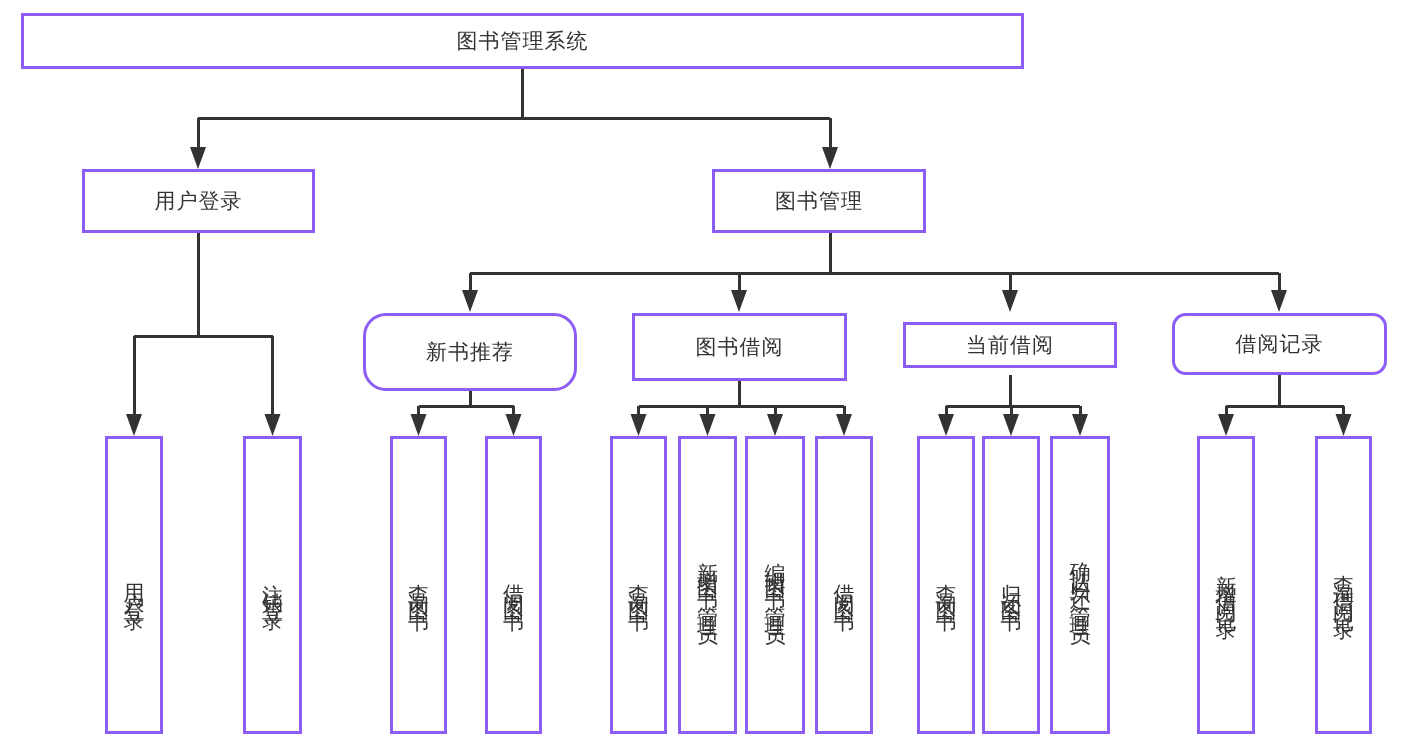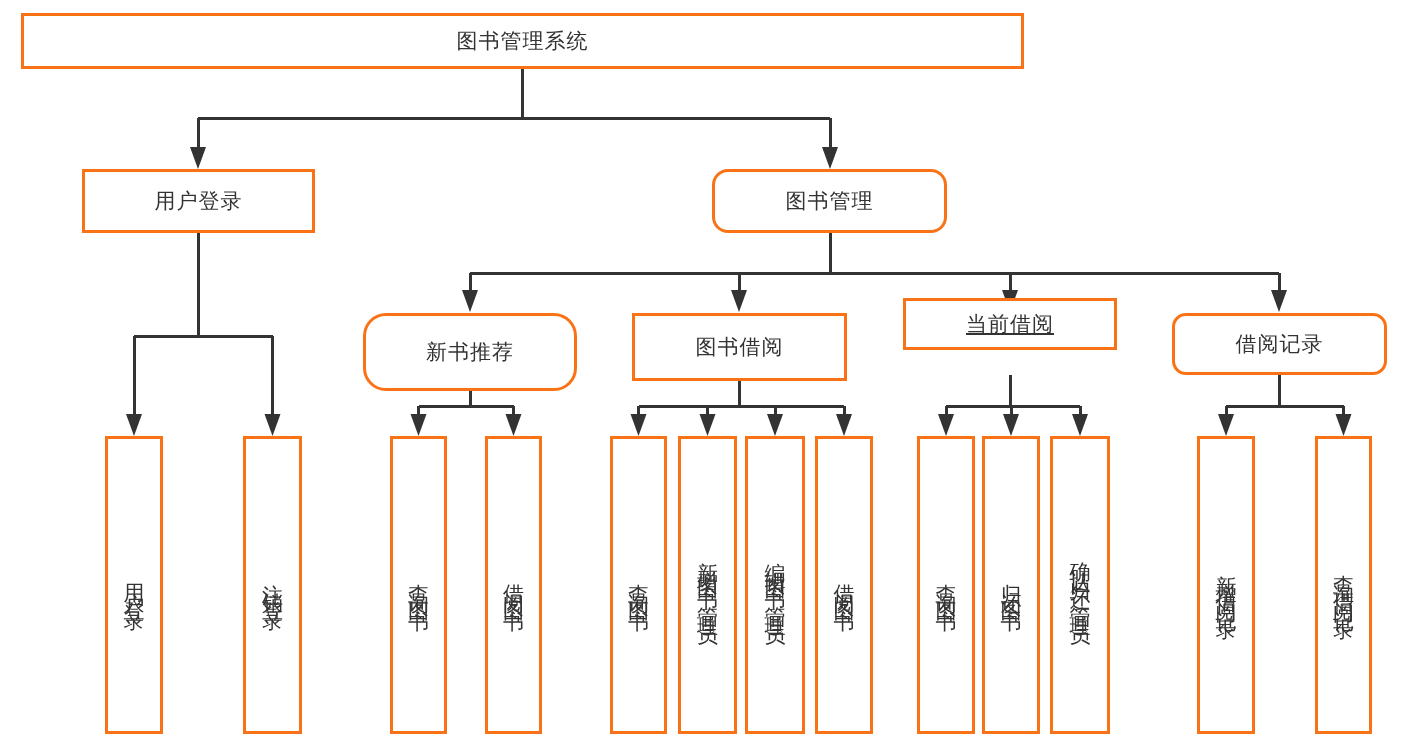--- a/index.html
+++ b/index.html
@@ -8,21 +8,21 @@
     width: 1405px;
     height: 747px;
     background: #ffffff;
     font-family: "Liberation Sans", sans-serif;
     overflow: hidden;
   }
   .wires { position: absolute; left: 0; top: 0; width: 1405px; height: 747px; }
   .node {
     position: absolute;
     box-sizing: border-box;
-    border: 3px solid #f97316;
+    border: 3px solid #8b5cf6;
     background: #ffffff;
     display: flex;
     align-items: center;
     justify-content: center;
     color: #333333;
     font-size: 21px;
     letter-spacing: 1px;
     white-space: nowrap;
   }
   .leaf { top: 436px; height: 298px; }
@@ -83,31 +83,31 @@
     </g>
   </svg>
 
   <div class="node" style="left:21px; top:13px; width:1003px; height:56px;">
     <span>图书管理系统</span>
   </div>
 
   <div class="node" style="left:82px; top:169px; width:233px; height:64px;">
     <span>用户登录</span>
   </div>
-  <div class="node" style="left:712px; top:169px; width:235px; height:64px;border-radius:16px;">
+  <div class="node" style="left:712px; top:169px; width:214px; height:64px;">
     <span>图书管理</span>
   </div>
 
   <div class="node" style="left:363px; top:313px; width:214px; height:78px;border-radius:23px;">
     <span>新书推荐</span>
   </div>
   <div class="node" style="left:632px; top:313px; width:215px; height:68px;">
     <span>图书借阅</span>
   </div>
-  <div class="node" style="left:903px; top:298px; width:214px; height:52px;text-decoration:underline;">
+  <div class="node" style="left:903px; top:322px; width:214px; height:46px;">
     <span>当前借阅</span>
   </div>
   <div class="node" style="left:1172px; top:313px; width:215px; height:62px;border-radius:14px;">
     <span>借阅记录</span>
   </div>
 
   <div class="node leaf" style="left:105px; width:58px;">
     <span class="vtext">用户登录</span>
   </div>
   <div class="node leaf" style="left:243px; width:59px;">

